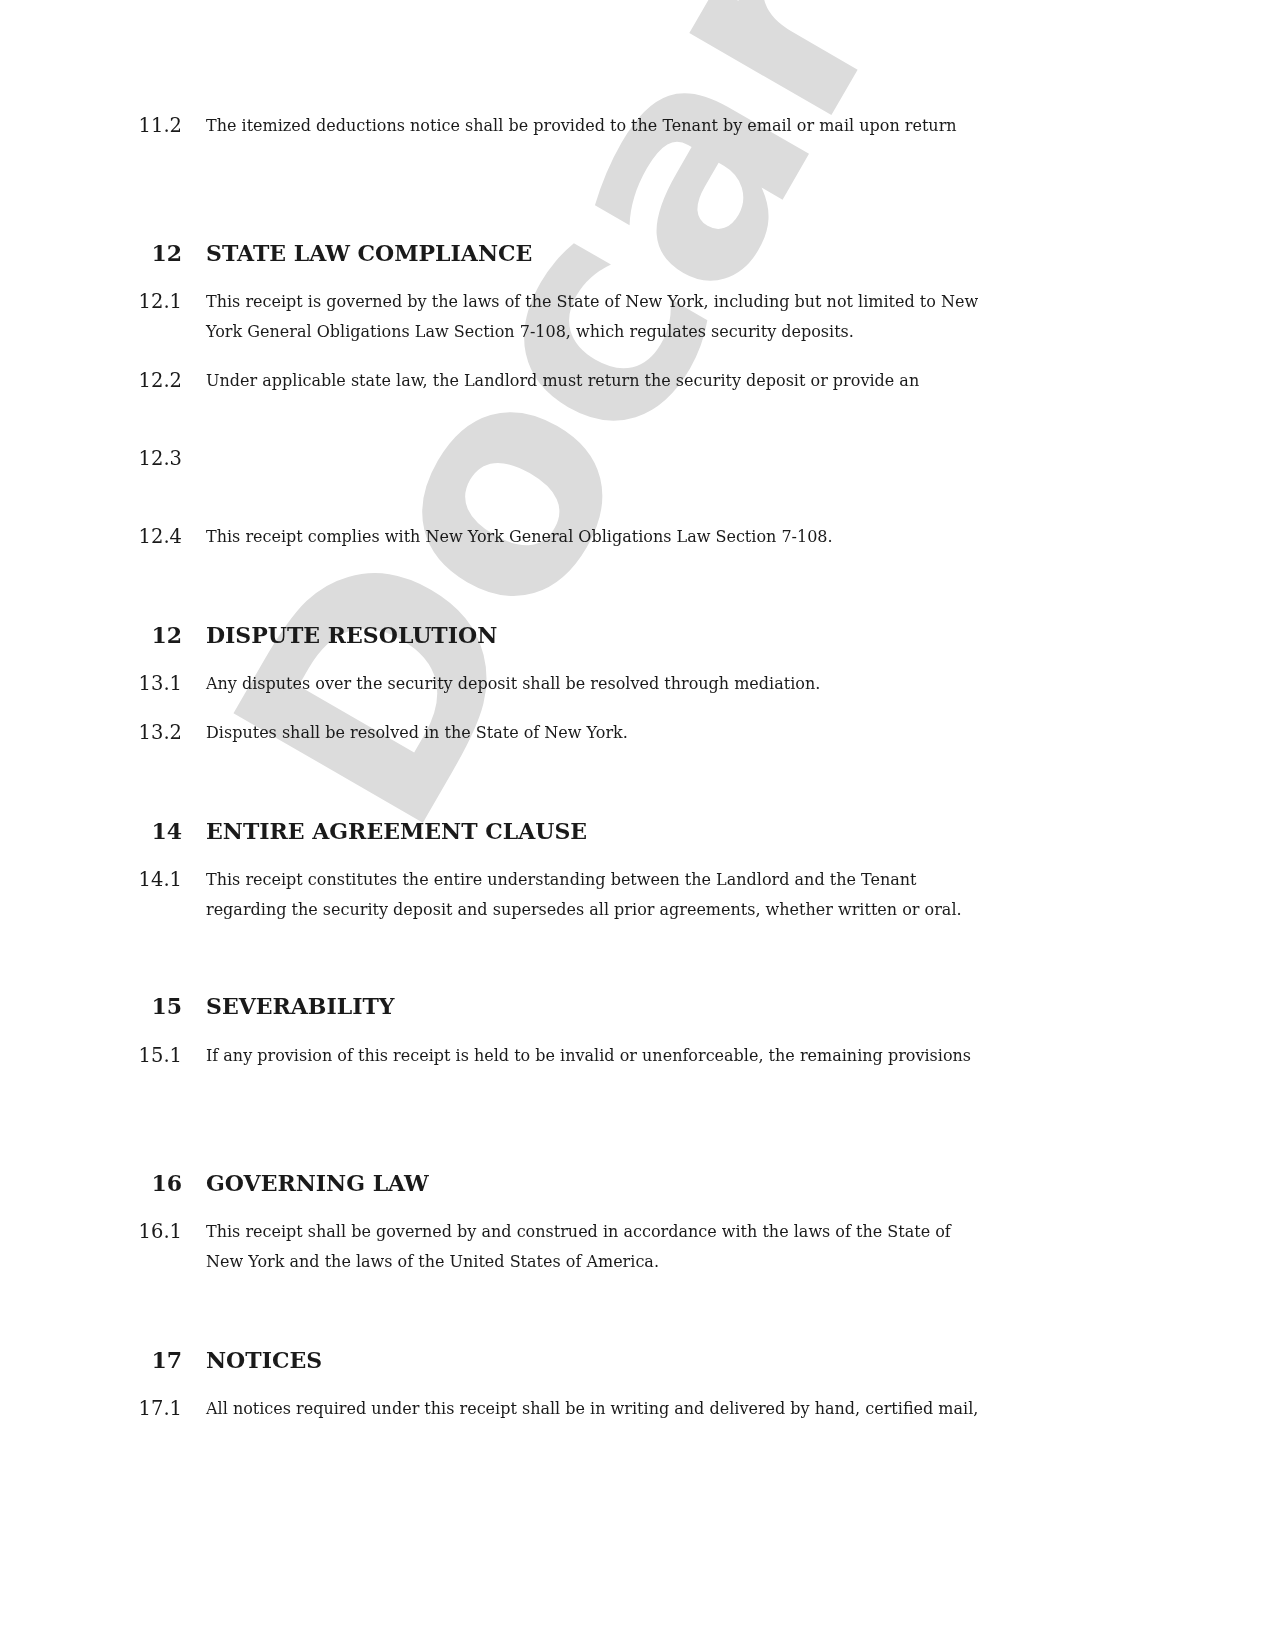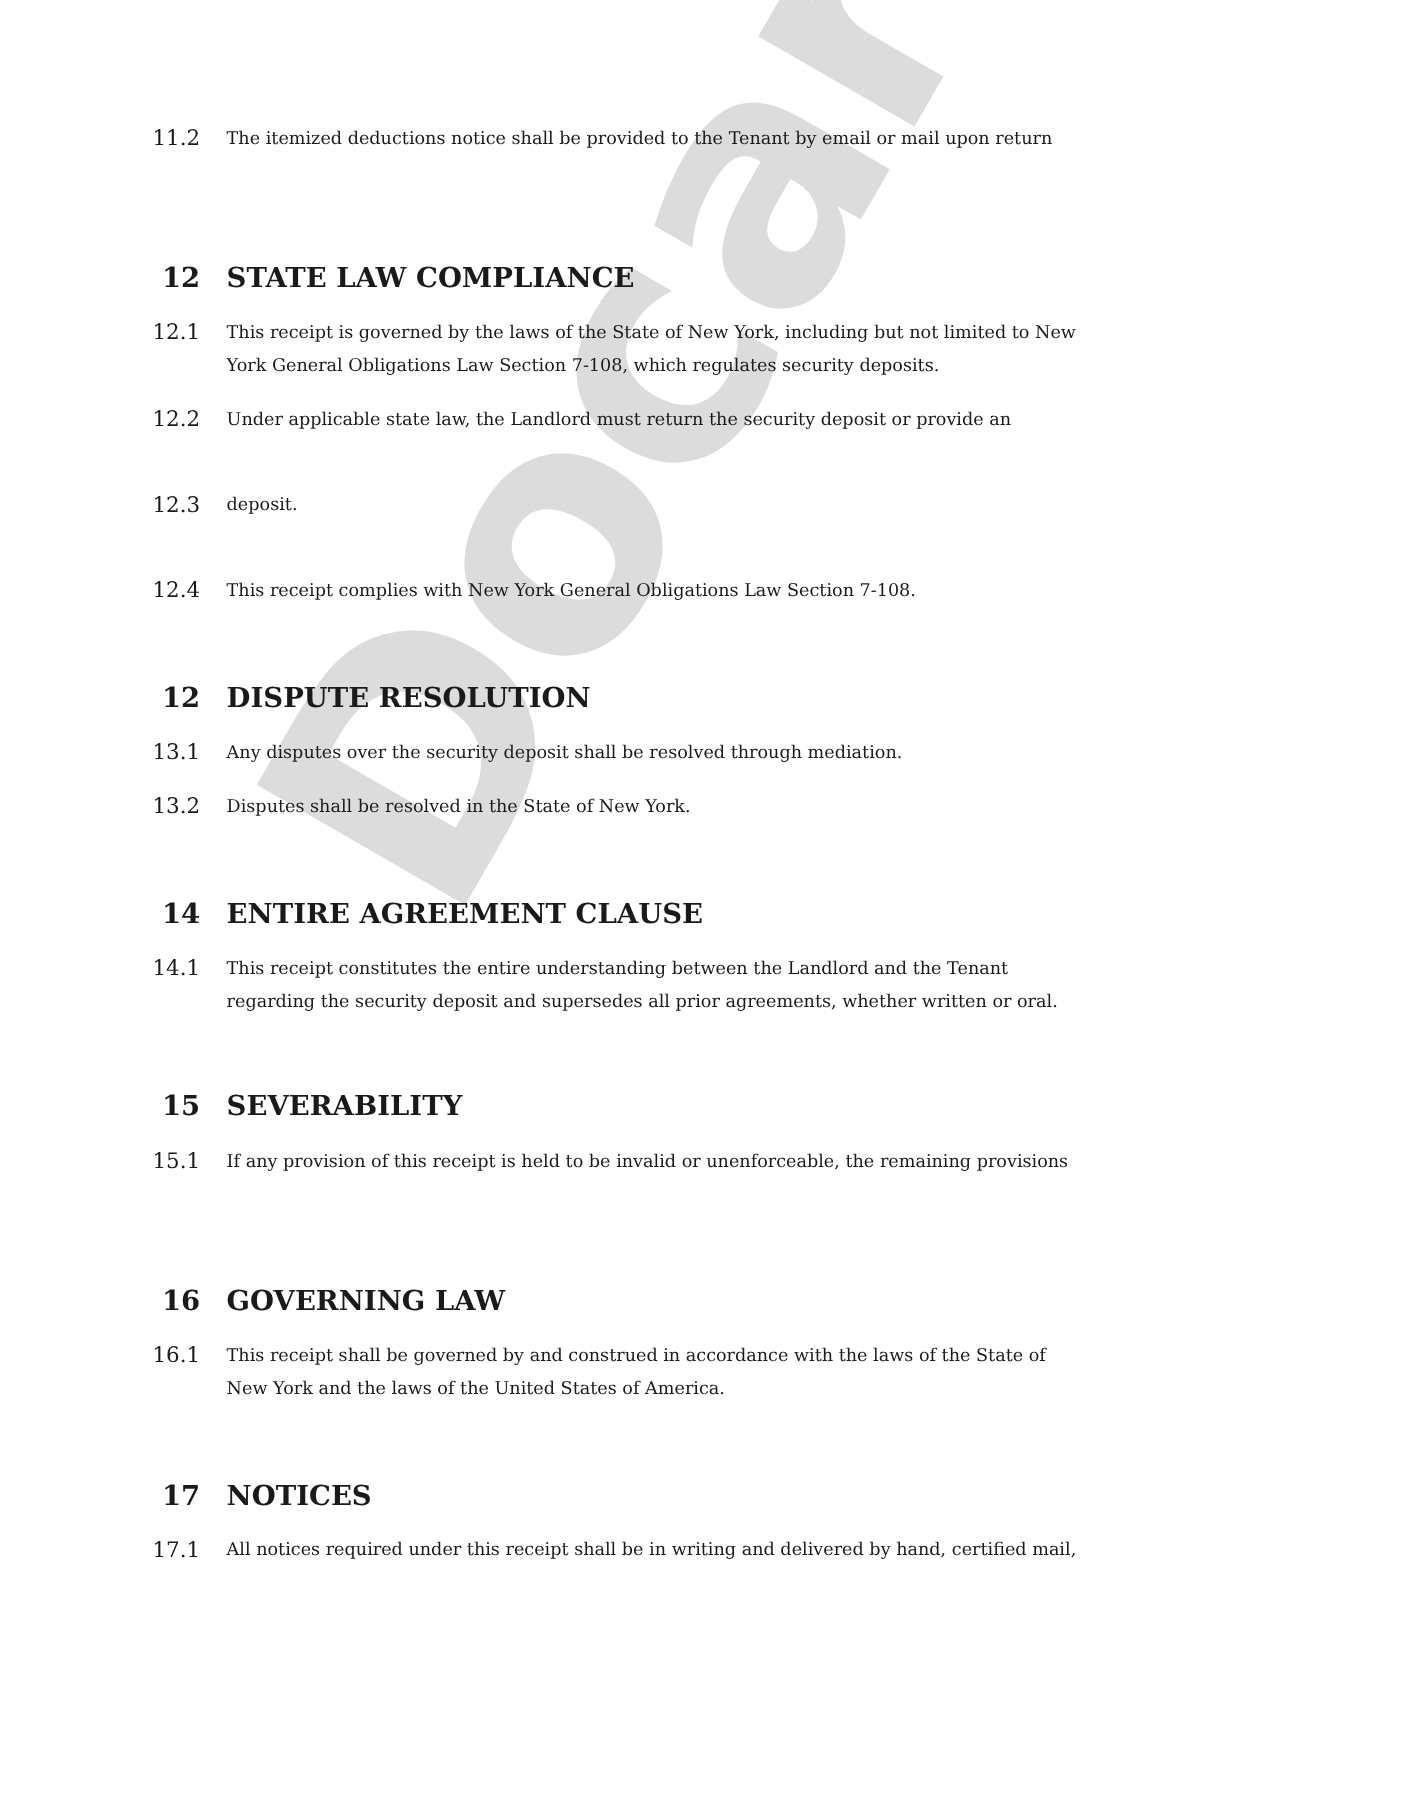--- a/index.html
+++ b/index.html
@@ -60,21 +60,21 @@
     }
     .text {
       position: absolute;
       left: 206px;
       width: 920px;
       font-size: 16px;
       line-height: 30px;
     }
     .heading .num, .heading .text {
       font-weight: bold;
-      font-size: 25px;
+      font-size: 22px;
     }
     .line { display: block; white-space: nowrap; }
   </style>
 </head>
 <body>
 
 <div class="page">
 
   <div class="watermark">Docaro.ai</div>
 
@@ -103,21 +103,20 @@
     <div class="row clause" style="top:366px;">
       <span class="num">12.2</span>
       <div class="text">
         <span class="line">Under applicable state law, the Landlord must return the security deposit or provide an</span>
       </div>
     </div>
 
     <div class="row clause" style="top:444px;">
       <span class="num">12.3</span>
       <div class="text">
-        <span class="line">deposit.</span>
       </div>
     </div>
 
     <div class="row clause" style="top:522px;">
       <span class="num">12.4</span>
       <div class="text">
         <span class="line">This receipt complies with New York General Obligations Law Section 7-108.</span>
       </div>
     </div>
 

